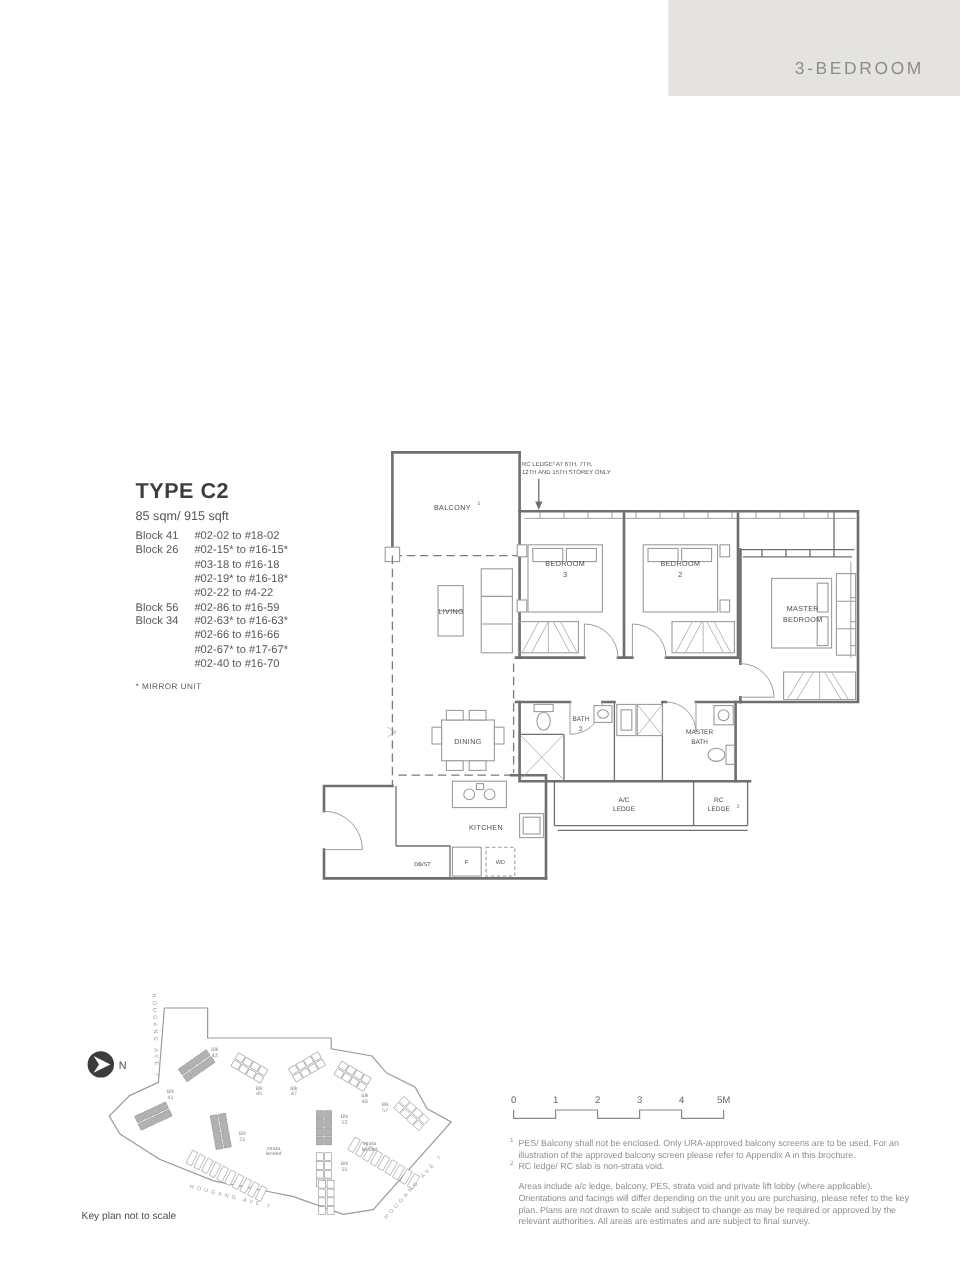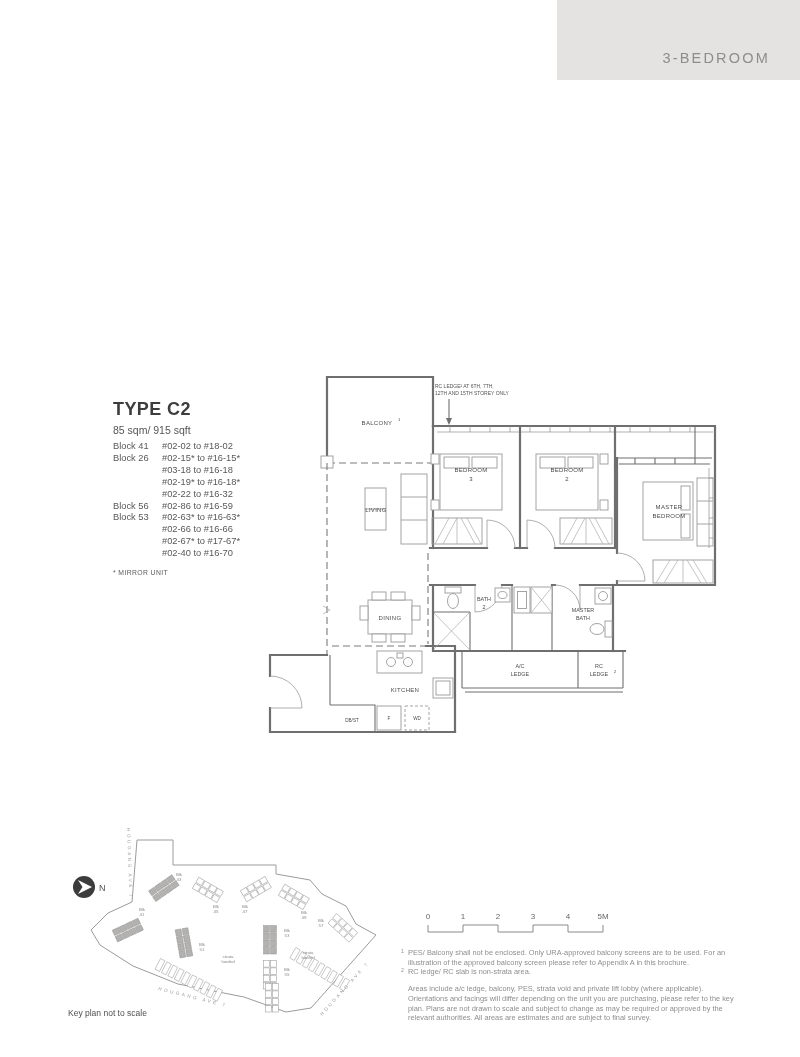--- a/index.html
+++ b/index.html
@@ -40,21 +40,21 @@
   
   .kp-bound{stroke:#9b9b9b;stroke-width:1;fill:none;}
   .kp-street{fill:#9b9b9b;font-size:4.6px;letter-spacing:2.6px;}
   .kp-lbl{fill:#8a8a8a;font-size:4.4px;text-anchor:middle;}
   .kp-caption{fill:#4f4f4f;font-size:8.5px;}
   .kp-n{fill:#4f4f4f;font-size:9px;}
   
   .sb-num{fill:#666;font-size:8px;text-anchor:middle;}
   .sb-line{stroke:#8a8a8a;stroke-width:1;fill:none;}
   
-  .footnotes{position:absolute;left:400px;top:948px;width:340px;
+  .footnotes{position:absolute;left:424px;top:948px;width:340px;
         font-size:7.4px;line-height:9.7px;color:#8e8e8e;}
   .fn{position:relative;padding-left:8px;}
   .fn .fn-sup{position:absolute;left:1px;top:-1px;font-size:5.2px;}
   .fn-para{margin-top:7px;}
 </style>
 </head>
 <body>
 
 <div class="page">
 
@@ -68,24 +68,24 @@
     <div class="block-list">
         <div>Block 41</div>
         <div>#02-02 to #18-02</div>
         <div>Block 26</div>
         <div>#02-15* to #16-15*</div>
         <div></div>
         <div>#03-18 to #16-18</div>
         <div></div>
         <div>#02-19* to #16-18*</div>
         <div></div>
-        <div>#02-22 to #16-32</div>
+        <div>#02-22 to #4-22</div>
         <div>Block 56</div>
         <div>#02-86 to #16-59</div>
-        <div>Block 53</div>
+        <div>Block 34</div>
         <div>#02-63* to #16-63*</div>
         <div></div>
         <div>#02-66 to #16-66</div>
         <div></div>
         <div>#02-67* to #17-67*</div>
         <div></div>
         <div>#02-40 to #16-70</div>
       </div>
     <div class="mirror-note">* MIRROR UNIT</div>
   </div>
@@ -377,17 +377,17 @@
         <text class="sb-num" x="74" y="9">2</text>
         <text class="sb-num" x="109" y="9">3</text>
         <text class="sb-num" x="144" y="9">4</text>
         <text class="sb-num" x="179" y="9">5M</text>
       </g>
     <path class="sb-line" d="M4,15 L4,22 L39,22 L39,15 L74,15 L74,22 L109,22 L109,15 L144,15 L144,22 L179,22 L179,15"></path>
   </svg>
 
   <div class="footnotes">
       <div class="fn"><span class="fn-sup">1</span><span>PES/ Balcony shall not be enclosed. Only URA-approved balcony screens are to be used. For an illustration of the approved balcony screen please refer to Appendix A in this brochure.</span></div>
-      <div class="fn"><span class="fn-sup">2</span><span>RC ledge/ RC slab is non-strata area.</span></div>
+      <div class="fn"><span class="fn-sup">2</span><span>RC ledge/ RC slab is non-strata void.</span></div>
       <div class="fn fn-para"><span>Areas include a/c ledge, balcony, PES, strata void and private lift lobby (where applicable). Orientations and facings will differ depending on the unit you are purchasing, please refer to the key plan. Plans are not drawn to scale and subject to change as may be required or approved by the relevant authorities. All areas are estimates and are subject to final survey.</span></div>
     </div>
 
 </div>
 
 </body></html>

